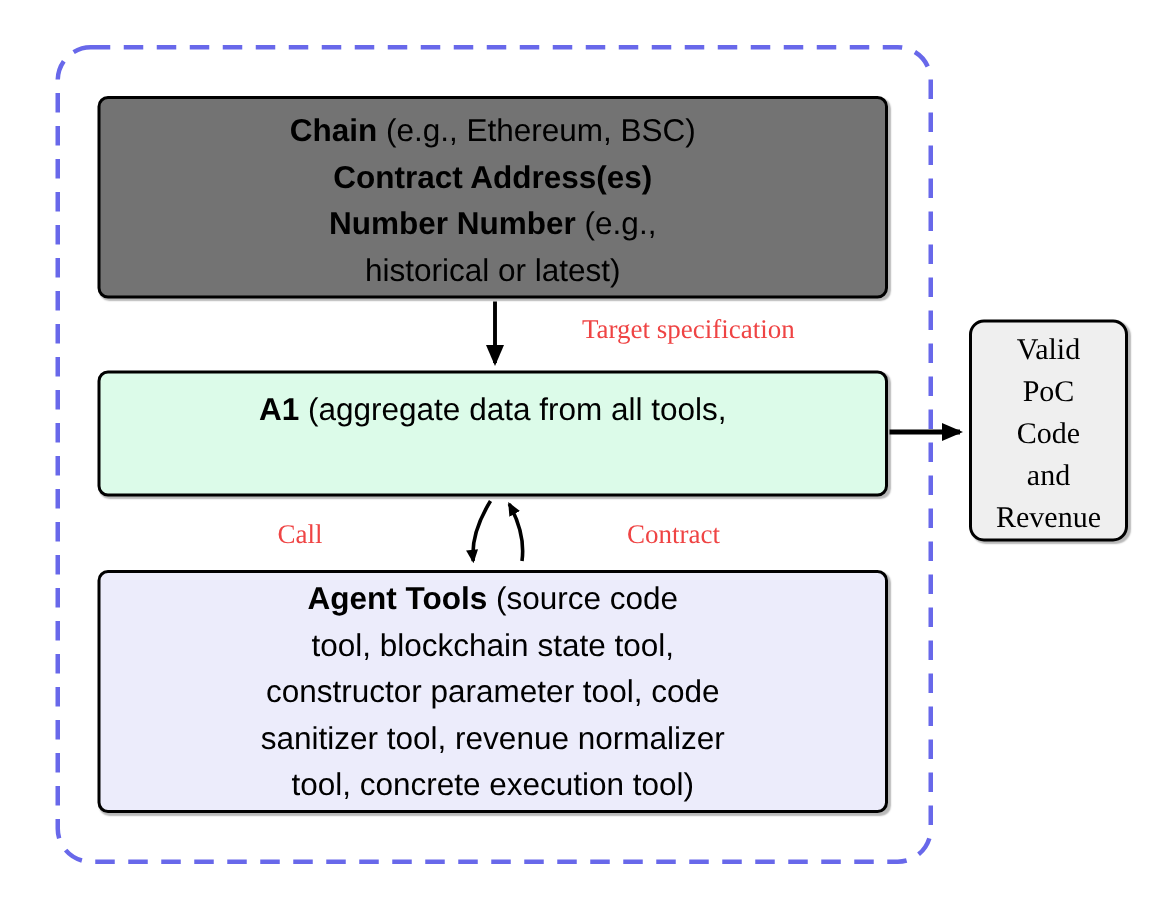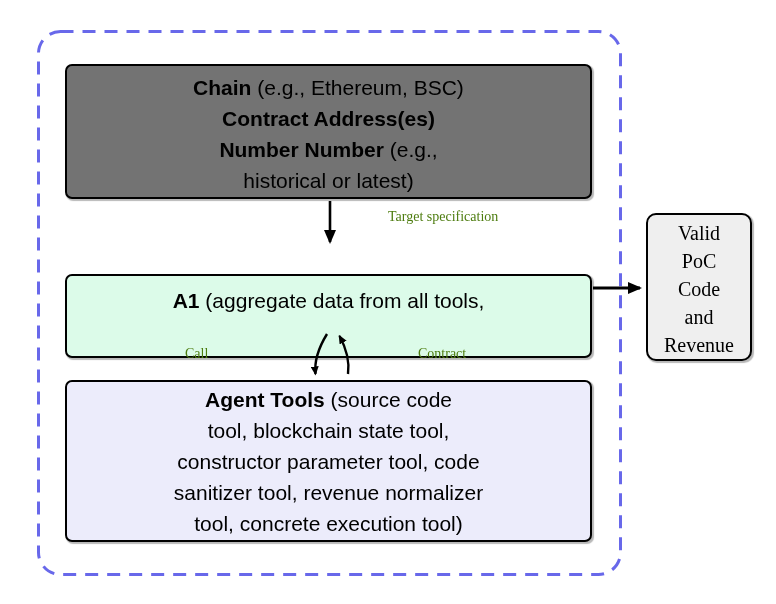--- a/index.html
+++ b/index.html
@@ -20,33 +20,33 @@
     color:#000;
     box-shadow:1.5px 1.5px 1px rgba(0,0,0,0.28);
   }
   .box .bline{
     font-size:21px;
     line-height:31px;
     white-space:pre;
   }
   .box .b{font-weight:bold;}
   #chain-box{left:65px;top:64px;width:527px;height:135px;padding-top:6px;}
-  #a1-box{left:65px;top:247px;width:527px;height:84px;padding-top:9px;margin-top:27px;}
+  #a1-box{left:65px;top:247px;width:527px;height:84px;padding-top:9px;}
   #tools-box{left:65px;top:380px;width:527px;height:162px;padding-top:2px;}
   #output-box{
     left:646px;top:213px;width:106px;height:148px;
     border-radius:10px;border-width:2px;padding-top:4px;
     font-family:"Liberation Serif", serif;
     font-size:20px;line-height:28px;
   }
   .edge-label{
     position:absolute;
     font-family:"Liberation Serif", serif;
-    font-size:14px;
-    color:#4d7c0f;
+    font-size:18px;
+    color:#ef4444;
     white-space:nowrap;
     text-align:right;
   }
   #label-target-spec{left:388px;top:209px;}
   #label-call{left:185px;top:346px;}
   #label-feedback{left:418px;top:346px;}
 </style>
 </head>
 <body>
 

